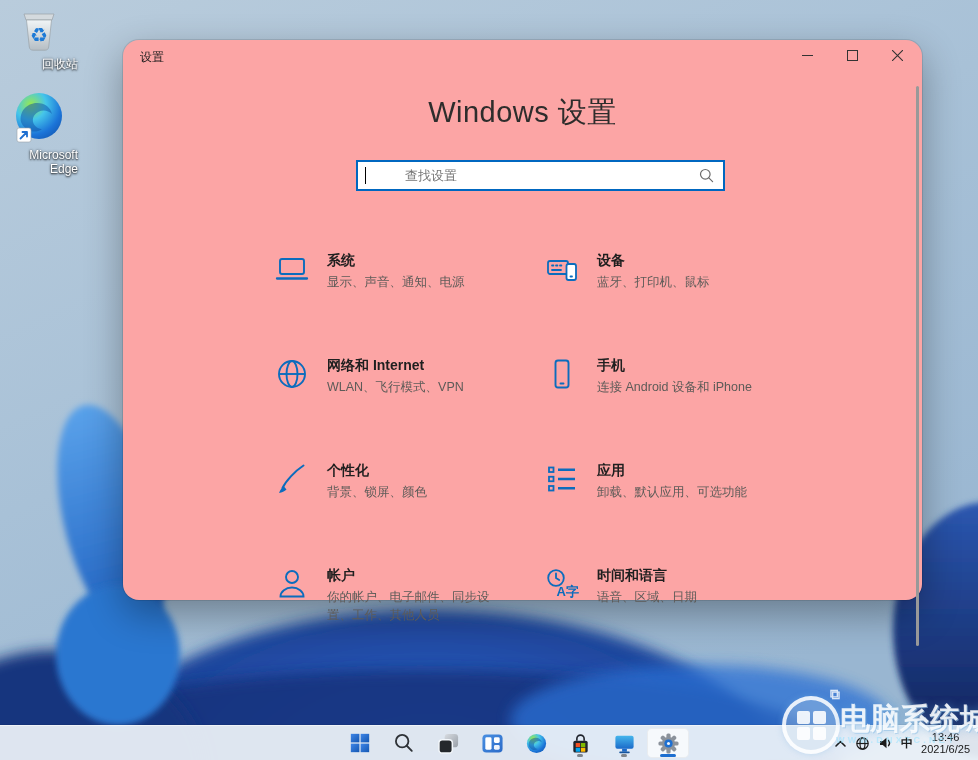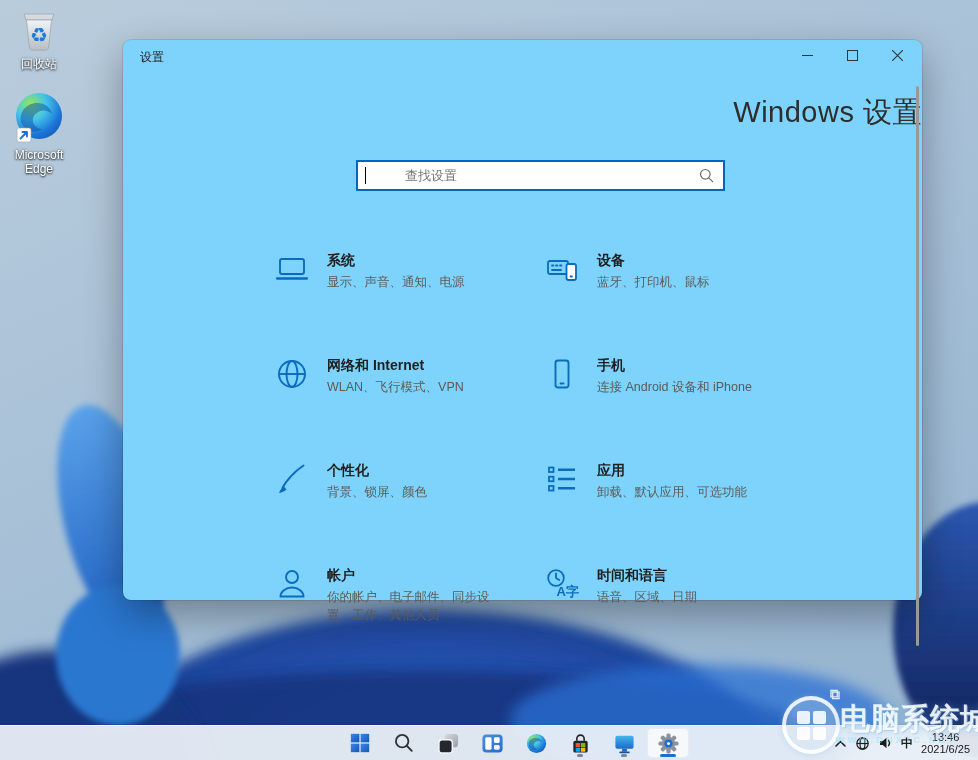--- a/index.html
+++ b/index.html
@@ -10,34 +10,35 @@
   }
   svg{display:block}
   
   .wallpaper{position:absolute;inset:0;z-index:0;}
   
   .dicon{position:absolute;width:78px;text-align:center;z-index:10;cursor:pointer;}
   .dicon .glyph{margin:0 auto;}
   .dicon .dlabel{
     margin-top:2px;color:#fff;font-size:12px;line-height:14px;
     text-shadow:0 1px 2px rgba(0,0,0,.85),0 0 3px rgba(0,0,0,.55);
+    text-align:right;
   }
   .dicon-bin{left:0;top:5px;}
   .dicon-edge{left:0;top:90px;}
   
   .win{
     position:absolute;left:123px;top:40px;width:799px;height:560px;z-index:20;
-    background:#7dd3fc;border-radius:8px;
+    background:#fca5a5;border-radius:16px;
     box-shadow:0 14px 38px rgba(0,0,0,.33),0 0 0 1px rgba(0,0,0,.10);
   }
   .win-title{position:absolute;left:17px;top:9px;font-size:12px;color:#1b1b1b;}
   .caps{position:absolute;right:2px;top:0;display:flex;}
   .cap{width:45px;height:30px;display:flex;align-items:center;justify-content:center;cursor:default;}
   .win-heading{
-    position:absolute;left:0;right:0;top:53px;text-align:right;
+    position:absolute;left:0;right:0;top:53px;text-align:center;
     font-size:29px;font-weight:300;color:#2e2d2c;letter-spacing:.5px;
   }
   .searchwrap{
     position:absolute;left:233px;top:120px;width:327px;height:27px;
     border:2px solid #0067c0;background:#fff;display:flex;align-items:center;padding-left:38px;
   }
   .searchwrap input{
     border:none;outline:none;flex:1;height:100%;font-size:13px;
     padding:0 6px 0 9px;color:#1b1b1b;background:transparent;
     font-family:"Liberation Sans",sans-serif;

